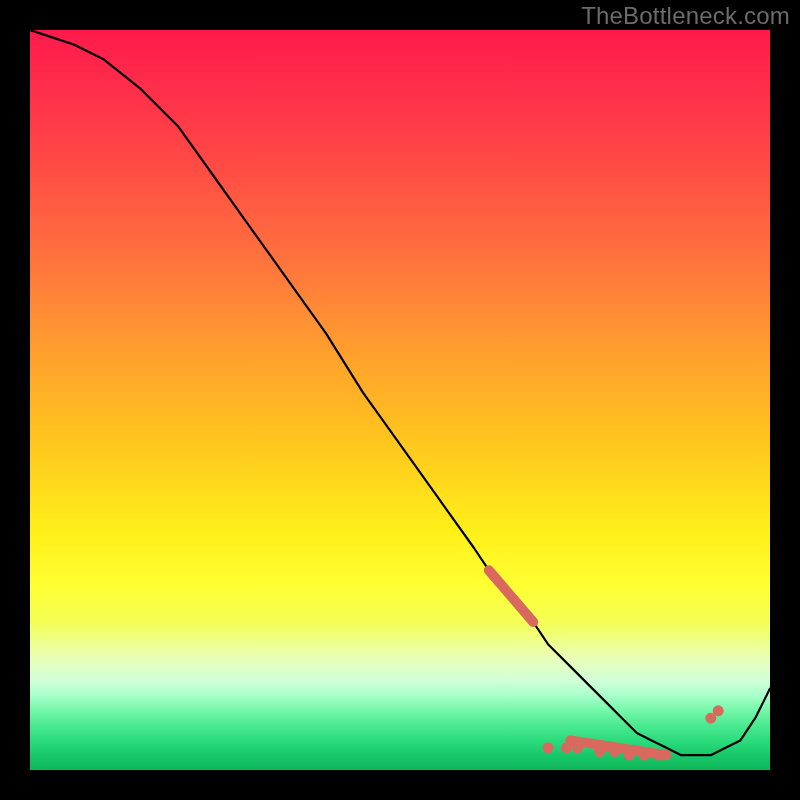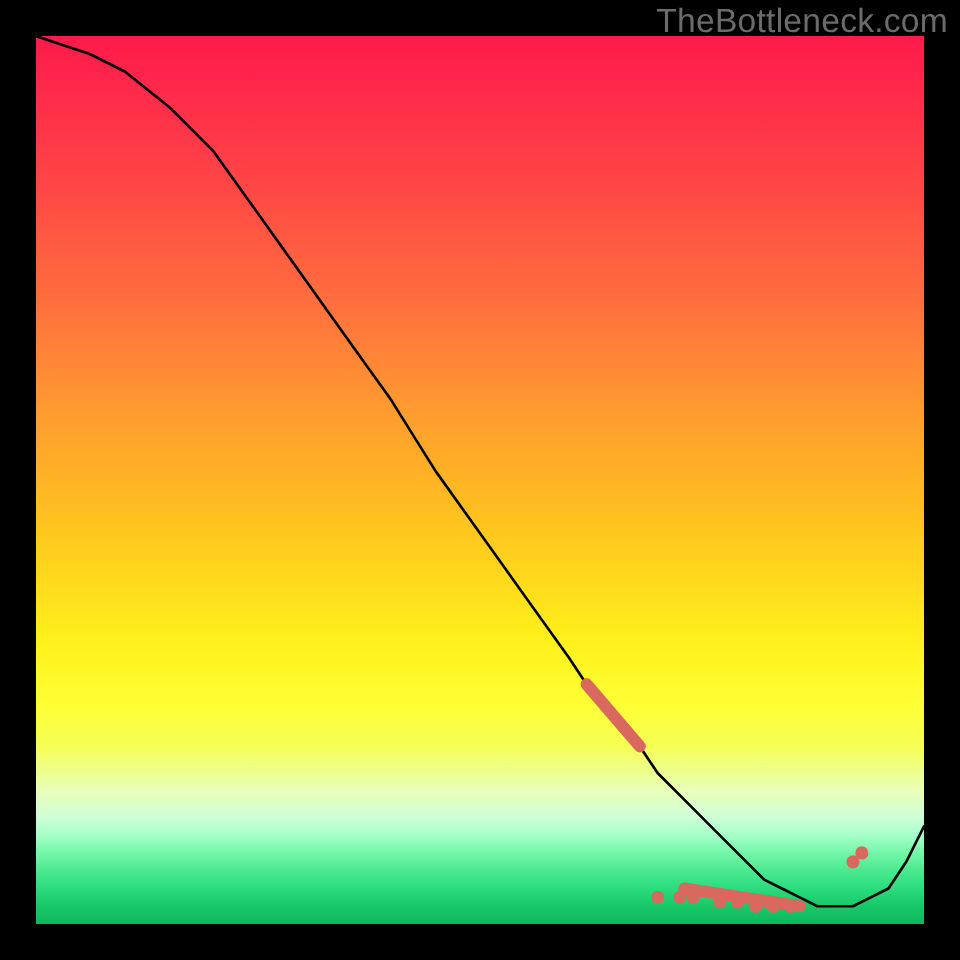--- a/index.html
+++ b/index.html
@@ -15,21 +15,21 @@
     position: relative;
     width: 800px;
     height: 800px;
     background: #000;
   }
   .attribution {
     position: absolute;
     top: 2px;
     right: 10px;
     color: #6b6b6b;
-    font-size: 28px;
+    font-size: 24px;
     font-weight: 400;
     letter-spacing: 0.2px;
     z-index: 5;
   }
   .plot {
     position: absolute;
     left: 30px;
     top: 30px;
     width: 740px;
     height: 740px;

